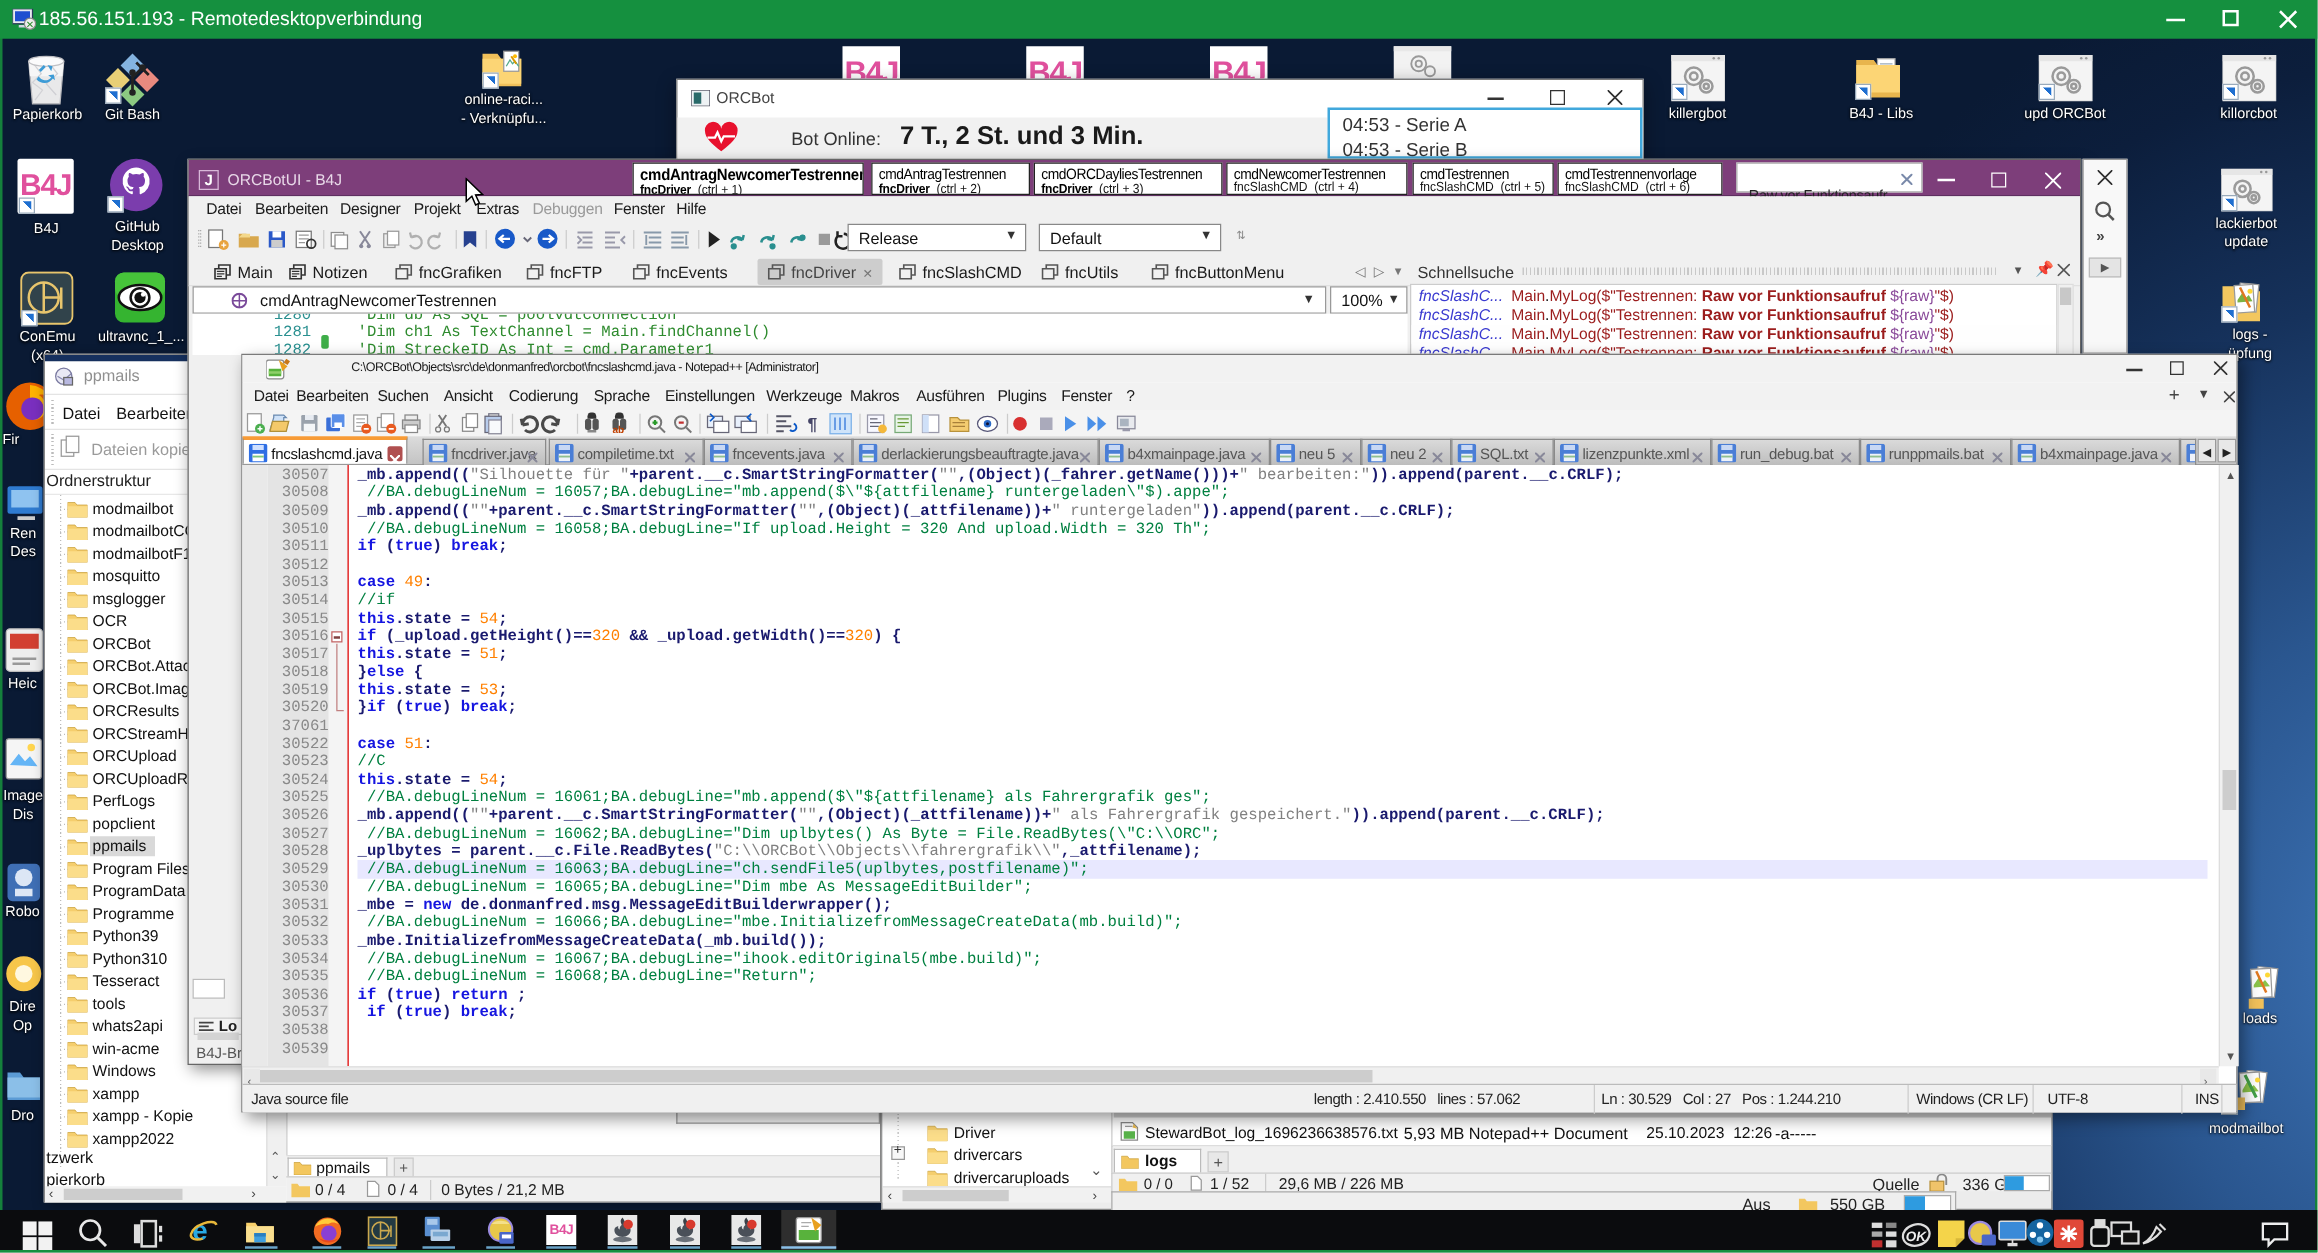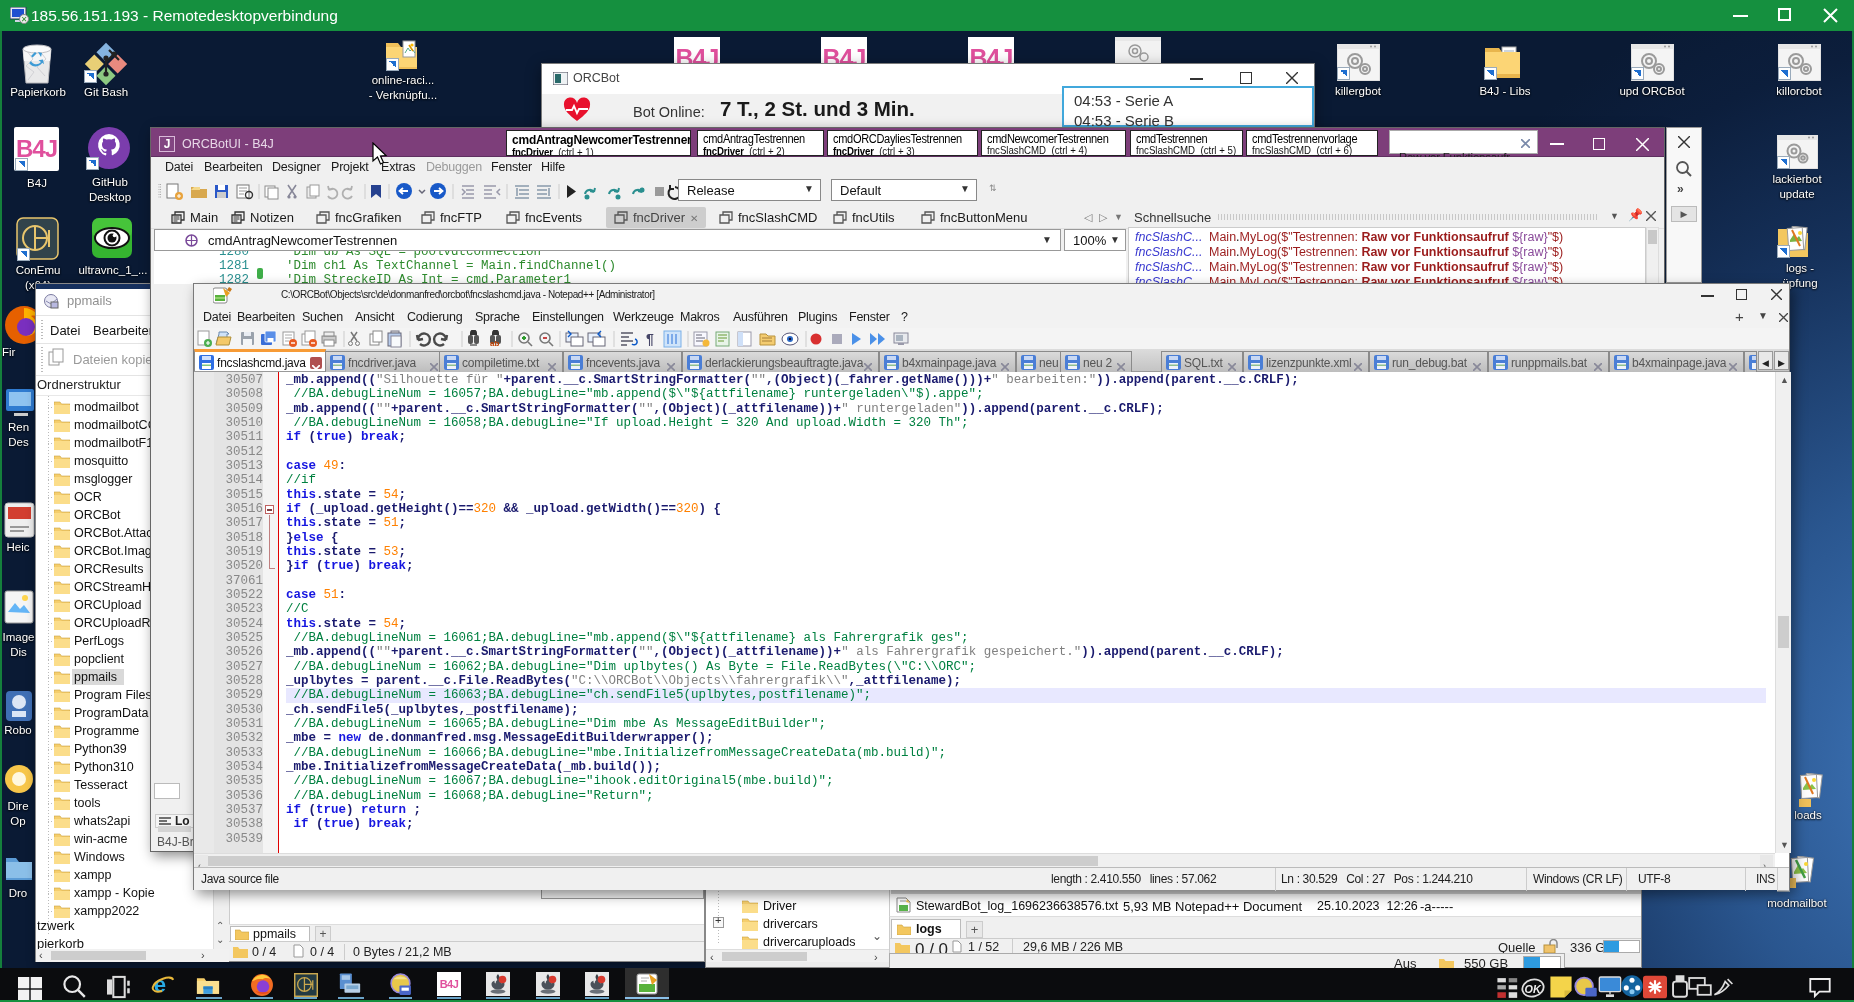--- a/index.html
+++ b/index.html
@@ -624,21 +624,21 @@
             <path d="M0 2 h5 l1.5 2 h7.5 v8 h-14 z" fill="#f3c75f" stroke="#caa23f" stroke-width=".6"></path>
           </svg>
       <div class="abs" style="left:26px;top:5px;font-size:12.5px;color:#111;font-weight:bold">logs</div>
       <div class="abs" style="left:76px;top:4px;width:17px;height:17px;background:#e8e8e8;border:1px solid #ccc;text-align:center;font-size:13px;color:#555;line-height:16px">+</div>
     </div>
 
     <div class="abs" style="left:183px;top:65px;width:752px;height:15px;background:#f0f0f0;border-left:1px solid #ccc;border-top:1px solid #ccc">
       <svg class="abs" style="left:5px;top:2px" width="15" height="12" viewBox="0 0 15 12">
             <path d="M0 2 h5 l1.5 2 h8.5 v8 h-15 z" fill="#f3c75f"></path>
           </svg>
-      <div class="abs" style="left:25px;top:1px;font-size:17px;color:#222">0 / 0</div>
+      <div class="abs" style="left:25px;top:1px;font-size:12px;color:#222">0 / 0</div>
       <svg class="abs" style="left:62px;top:1px" width="10" height="13" viewBox="0 0 10 13">
             <path d="M1 1 h5 l3 3 v8 h-8 z" fill="#fff" stroke="#999"></path>
           </svg>
       <div class="abs" style="left:78px;top:1px;font-size:12.5px;color:#222">1 / 52</div>
       <div class="abs" style="left:122px;top:0px;width:1px;height:16px;background:#ccc"></div>
       <div class="abs" style="left:133px;top:1px;font-size:12.5px;color:#222">29,6 MB / 226 MB</div>
       <div class="abs" style="left:608px;top:1px;font-size:13px;color:#222">Quelle</div>
       <svg class="abs" style="left:652px;top:0px" width="20" height="15" viewBox="0 0 20 15">
             <rect x="2" y="6" width="11" height="8" fill="#f0c36a" stroke="#b8913c"></rect>
             <path d="M8 6 v-2 a3.5 3.5 0 0 1 7 0 v5" fill="none" stroke="#888" stroke-width="1.5"></path>
@@ -1122,21 +1122,21 @@
               <rect x="0" y="0" width="15" height="15" rx="2" fill="#2f6fe4"></rect>
               <rect x="3" y="1" width="9" height="4" fill="#cfe0ff"></rect>
               <rect x="3" y="8" width="9" height="6" fill="#fff"></rect>
               <rect x="3" y="9.5" width="9" height="1.5" fill="#7ec87e"></rect>
             </svg>
   <span style="color:#111">fncslashcmd.java</span>
   <div class="xr"><svg width="8" height="8">
                 <path d="M0 0 L8 8 M8 0 L0 8" stroke="#fff" stroke-width="1.8"></path>
               </svg></div>
           </div>
-<div class="ntab" style="left:131px;width:120px">
+<div class="ntab" style="left:144px;width:99px">
   <svg class="flp" width="15" height="15" viewBox="0 0 15 15">
               <rect x="0" y="0" width="15" height="15" rx="2" fill="#4a7ed6"></rect>
               <rect x="3" y="1" width="9" height="4" fill="#c8d8f4"></rect>
               <rect x="3" y="8" width="9" height="6" fill="#eef2fa"></rect>
               <rect x="3" y="9.5" width="9" height="1.5" fill="#8fbf8f"></rect>
             </svg>
   <span>fncdriver.java</span>
   <div class="xg"><svg width="8" height="8">
                 <path d="M0 0 L8 8 M8 0 L0 8" stroke="#889" stroke-width="1.6"></path>
               </svg></div>
@@ -1194,21 +1194,21 @@
               <rect x="0" y="0" width="15" height="15" rx="2" fill="#4a7ed6"></rect>
               <rect x="3" y="1" width="9" height="4" fill="#c8d8f4"></rect>
               <rect x="3" y="8" width="9" height="6" fill="#eef2fa"></rect>
               <rect x="3" y="9.5" width="9" height="1.5" fill="#8fbf8f"></rect>
             </svg>
   <span>neu&nbsp;5</span>
   <div class="xg"><svg width="8" height="8">
                 <path d="M0 0 L8 8 M8 0 L0 8" stroke="#889" stroke-width="1.6"></path>
               </svg></div>
           </div>
-<div class="ntab" style="left:866px;width:72px">
+<div class="ntab" style="left:895px;width:72px">
   <svg class="flp" width="15" height="15" viewBox="0 0 15 15">
               <rect x="0" y="0" width="15" height="15" rx="2" fill="#4a7ed6"></rect>
               <rect x="3" y="1" width="9" height="4" fill="#c8d8f4"></rect>
               <rect x="3" y="8" width="9" height="6" fill="#eef2fa"></rect>
               <rect x="3" y="9.5" width="9" height="1.5" fill="#8fbf8f"></rect>
             </svg>
   <span>neu&nbsp;2</span>
   <div class="xg"><svg width="8" height="8">
                 <path d="M0 0 L8 8 M8 0 L0 8" stroke="#889" stroke-width="1.6"></path>
               </svg></div>
@@ -1341,21 +1341,20 @@
             <div class="cl"><span class="d">}</span><span class="k">if</span><span class="d">&nbsp;(</span><span class="k">true</span><span class="d">)&nbsp;</span><span class="k">break</span><span class="d">;</span></div>
             <div class="cl"></div>
             <div class="cl"><span class="k">case</span><span class="d">&nbsp;</span><span class="n">51</span><span class="d">:</span></div>
             <div class="cl"><span class="c">//C</span></div>
             <div class="cl"><span class="k">this</span><span class="d">.state&nbsp;=&nbsp;</span><span class="n">54</span><span class="d">;</span></div>
             <div class="cl"><span class="c">&nbsp;//BA.debugLineNum&nbsp;=&nbsp;16061;BA.debugLine="mb.append($\"${attfilename}&nbsp;als&nbsp;Fahrergrafik&nbsp;ges";</span></div>
             <div class="cl"><span class="d">_mb.append((</span><span class="s">""</span><span class="d">+parent.__c.SmartStringFormatter(</span><span class="s">""</span><span class="d">,(Object)(_attfilename))+</span><span class="s">"&nbsp;als&nbsp;Fahrergrafik&nbsp;gespeichert."</span><span class="d">)).append(parent.__c.CRLF);</span></div>
             <div class="cl"><span class="c">&nbsp;//BA.debugLineNum&nbsp;=&nbsp;16062;BA.debugLine="Dim&nbsp;uplbytes()&nbsp;As&nbsp;Byte&nbsp;=&nbsp;File.ReadBytes(\"C:\\ORC";</span></div>
             <div class="cl"><span class="d">_uplbytes&nbsp;=&nbsp;parent.__c.File.ReadBytes(</span><span class="s">"C:\\ORCBot\\Objects\\fahrergrafik\\"</span><span class="d">,_attfilename);</span></div>
             <div class="cl" style="background:#e8e8ff"><span class="c">&nbsp;//BA.debugLineNum&nbsp;=&nbsp;16063;BA.debugLine="ch.sendFile5(uplbytes,postfilename)";</span></div>
-            <div class="cl"><span class="d">_ch.sendFile5(_uplbytes,_postfilename);</span></div>
             <div class="cl"><span class="c">&nbsp;//BA.debugLineNum&nbsp;=&nbsp;16065;BA.debugLine="Dim&nbsp;mbe&nbsp;As&nbsp;MessageEditBuilder";</span></div>
             <div class="cl"><span class="d">_mbe&nbsp;=&nbsp;</span><span class="k">new</span><span class="d">&nbsp;de.donmanfred.msg.MessageEditBuilderwrapper();</span></div>
             <div class="cl"><span class="c">&nbsp;//BA.debugLineNum&nbsp;=&nbsp;16066;BA.debugLine="mbe.InitializefromMessageCreateData(mb.build)";</span></div>
             <div class="cl"><span class="d">_mbe.InitializefromMessageCreateData(_mb.build());</span></div>
             <div class="cl"><span class="c">&nbsp;//BA.debugLineNum&nbsp;=&nbsp;16067;BA.debugLine="ihook.editOriginal5(mbe.build)";</span></div>
             <div class="cl"><span class="c">&nbsp;//BA.debugLineNum&nbsp;=&nbsp;16068;BA.debugLine="Return";</span></div>
             <div class="cl"><span class="k">if</span><span class="d">&nbsp;(</span><span class="k">true</span><span class="d">)&nbsp;</span><span class="k">return</span><span class="d">&nbsp;;</span></div>
             <div class="cl"><span class="d">&nbsp;</span><span class="k">if</span><span class="d">&nbsp;(</span><span class="k">true</span><span class="d">)&nbsp;</span><span class="k">break</span><span class="d">;</span></div>
           </div>
       <div class="abs" style="left:71px;top:133px;width:9px;height:9px;background:#fff;border:1px solid #c06060">

